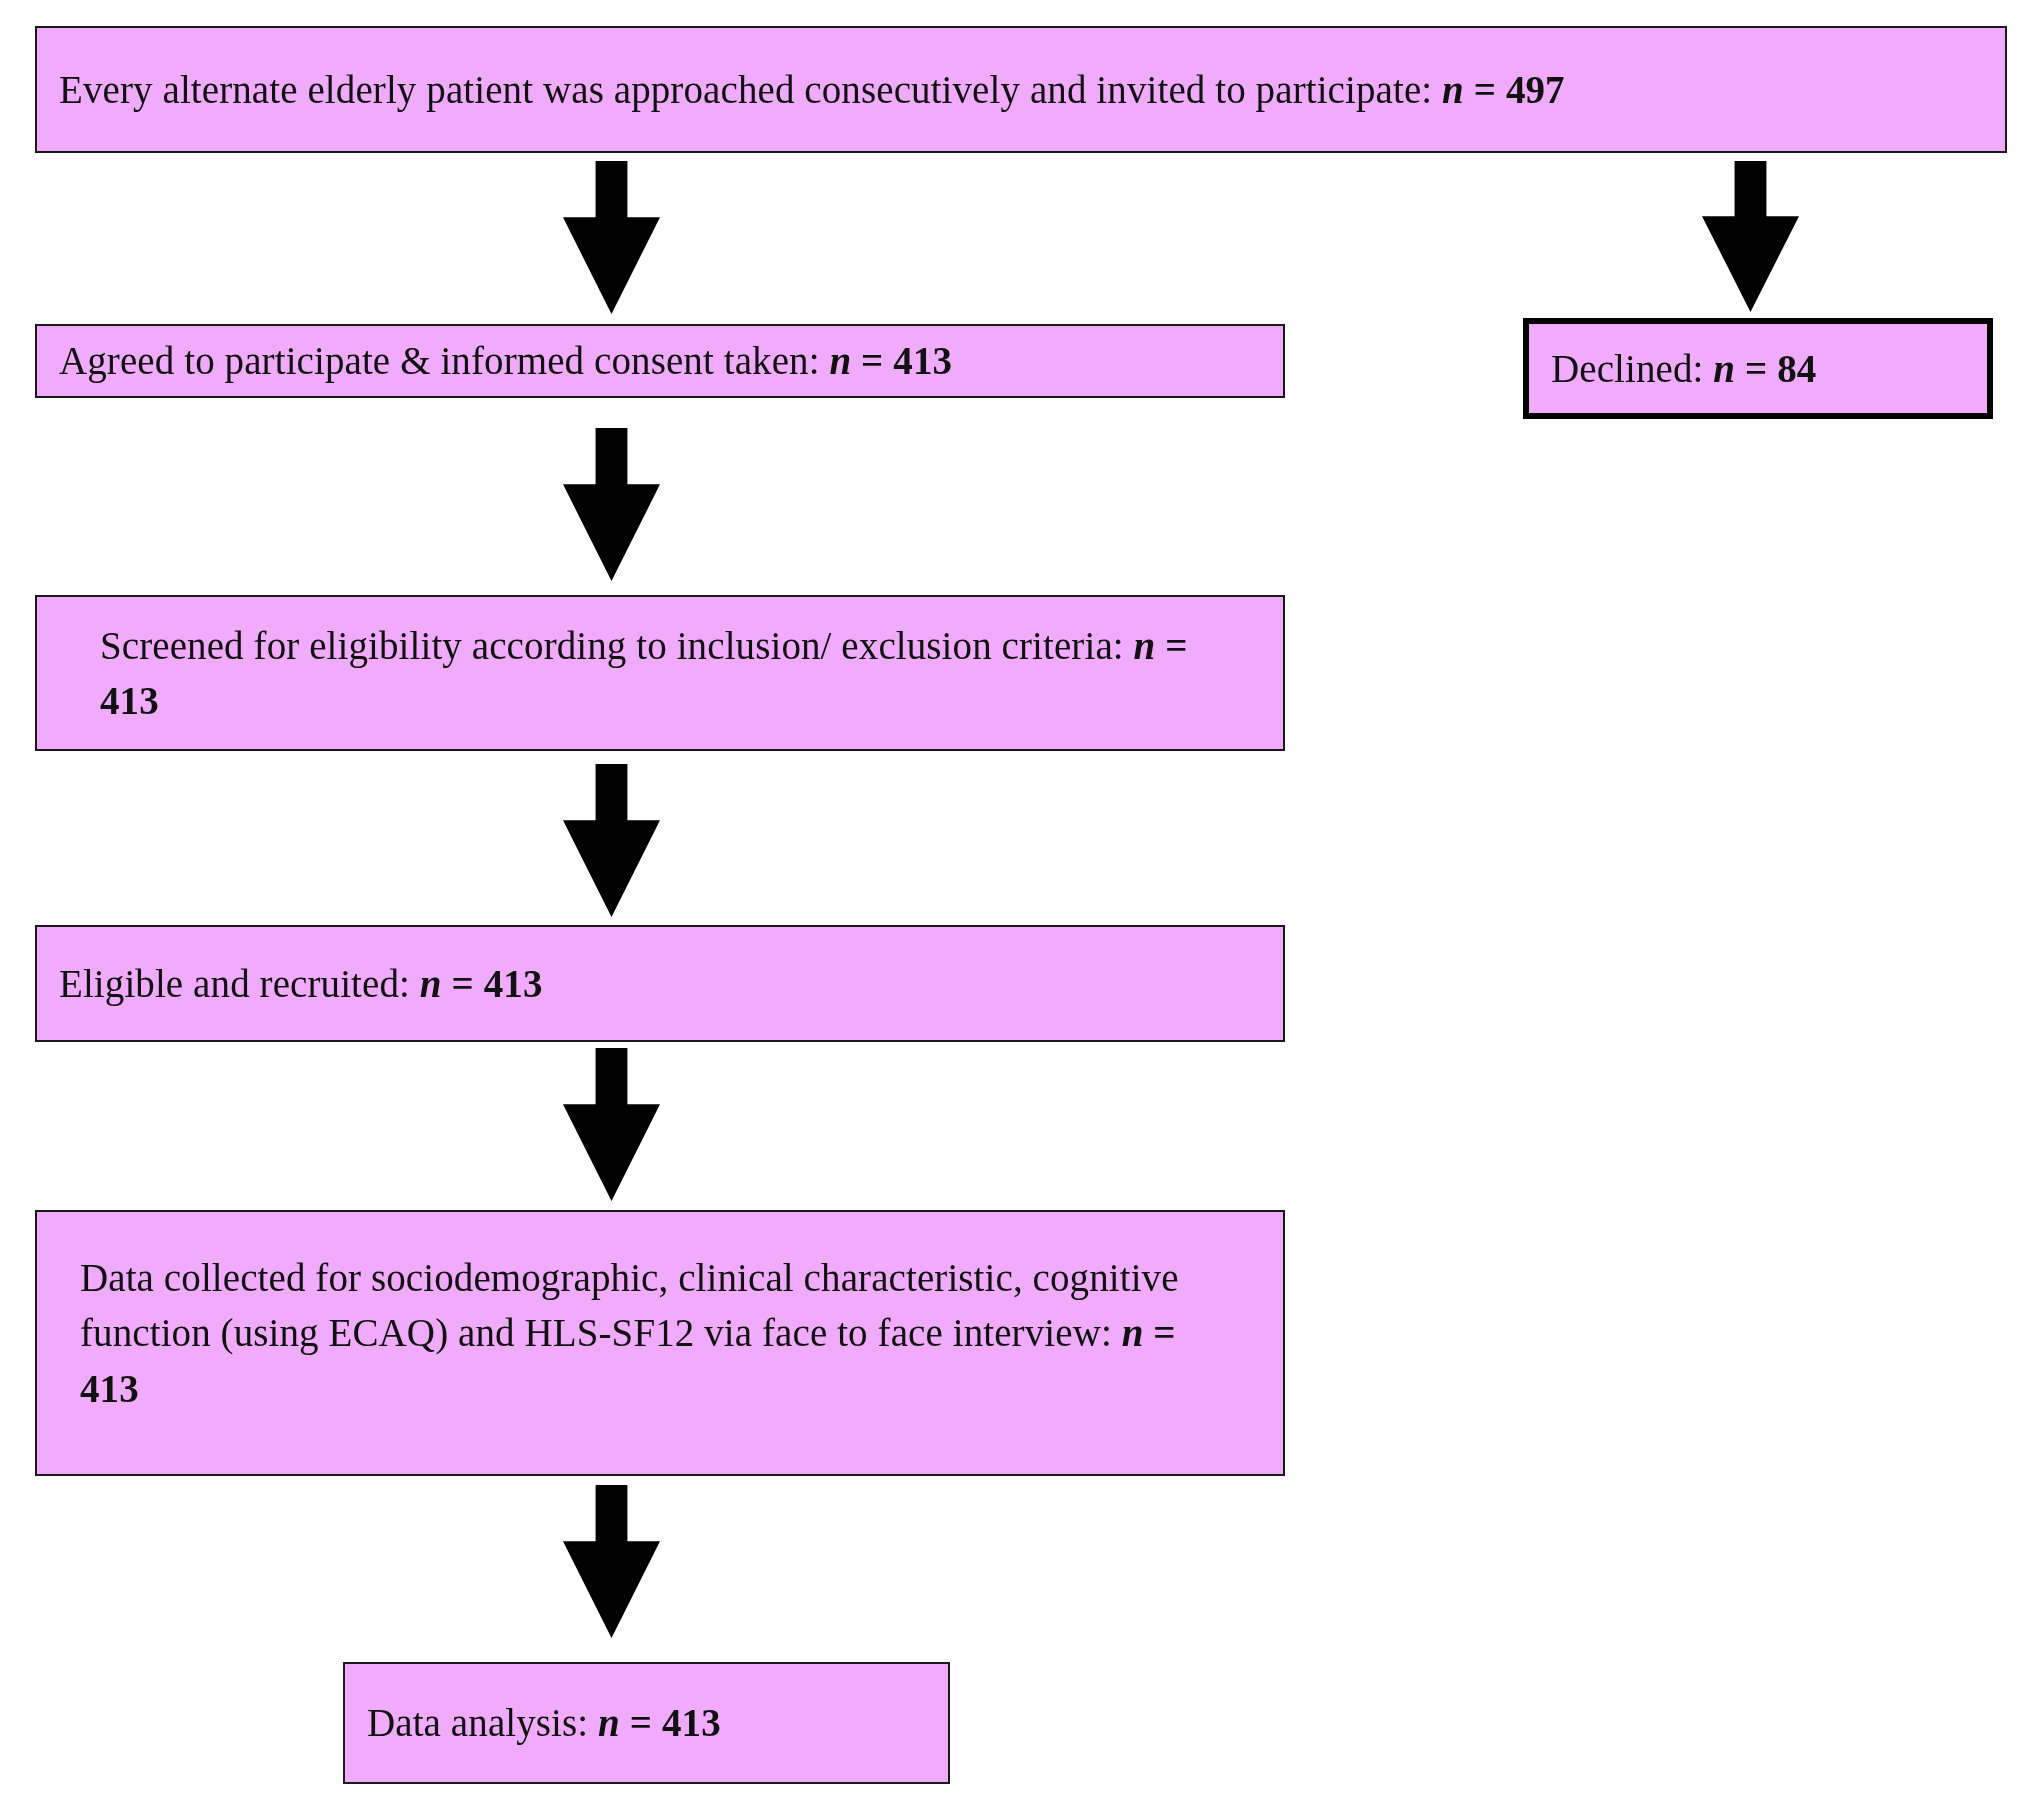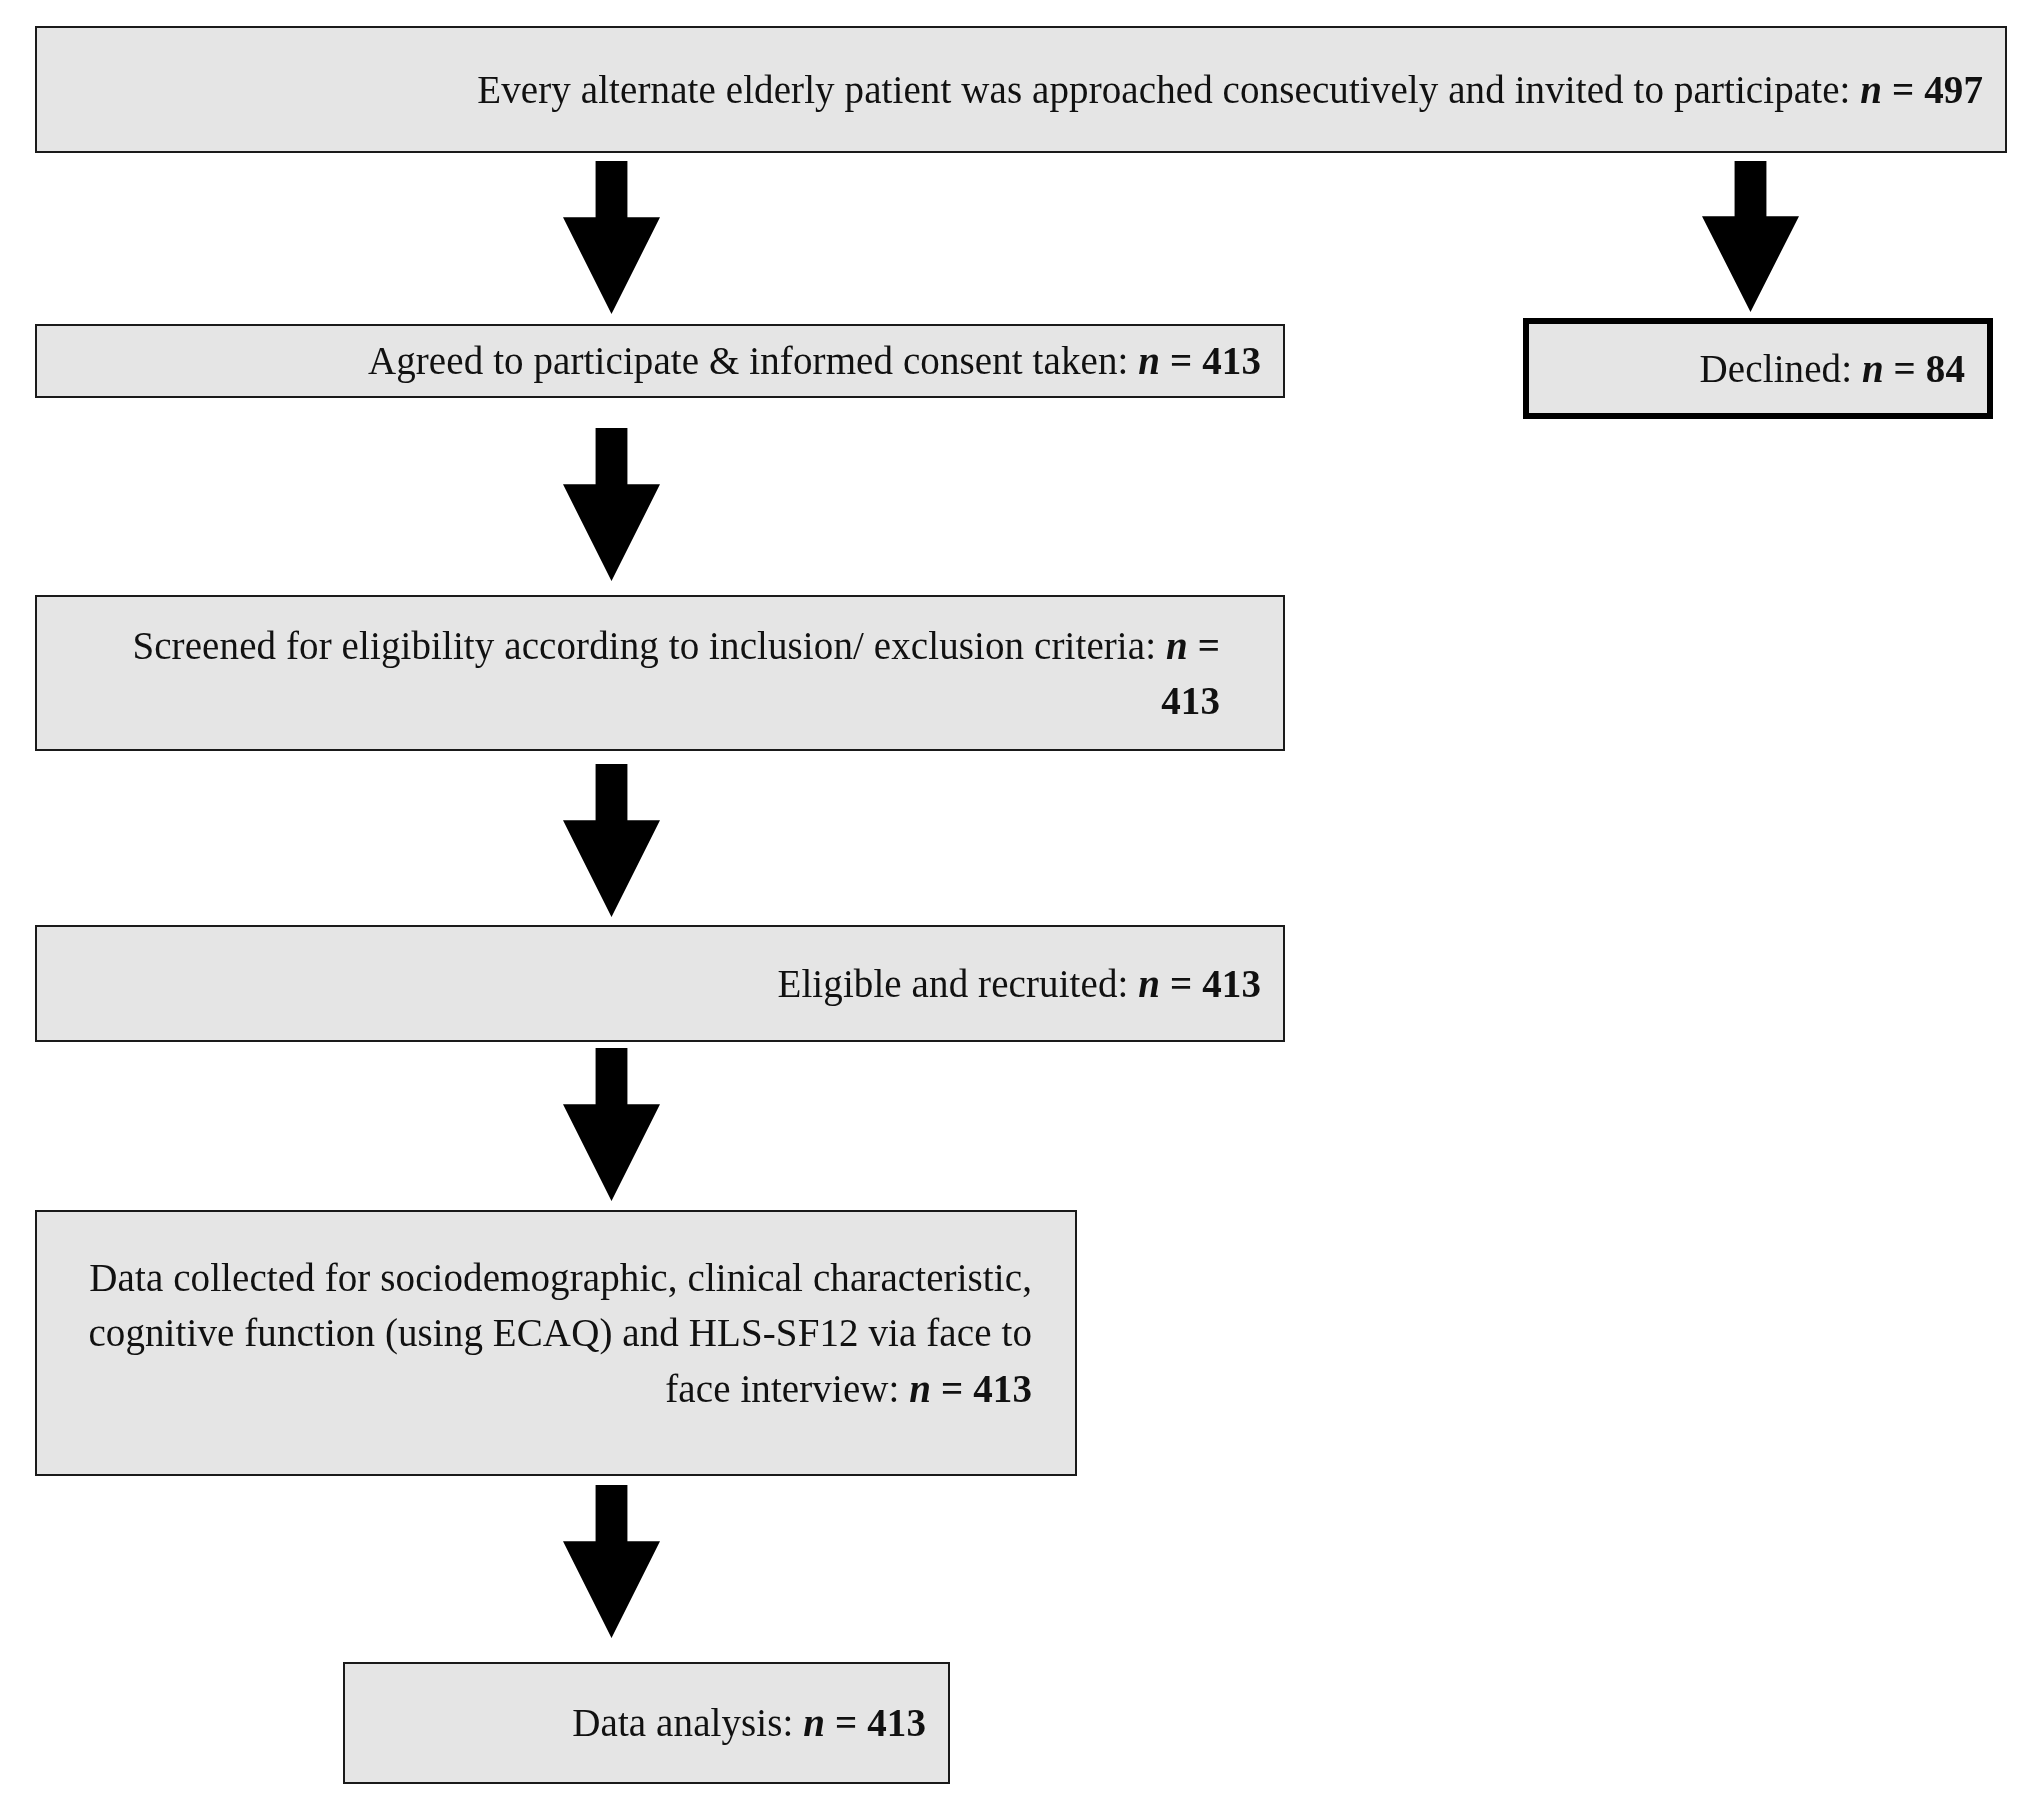--- a/index.html
+++ b/index.html
@@ -12,26 +12,26 @@
     position: relative;
     width: 2035px;
     height: 1818px;
     background: #ffffff;
     font-family: "Liberation Serif", "DejaVu Serif", serif;
     overflow: hidden;
   }
   .node {
     position: absolute;
     box-sizing: border-box;
-    background: #e5e5e5;
+    background: #f0abfc;
     border: 2.9px solid #1a1a1a;
     display: flex;
     align-items: center;
     justify-content: center;
-    text-align: right;
+    text-align: left;
   }
   .node.thick {
     border-width: 6.5px;
     border-color: #000000;
   }
   .node-label {
     display: block;
     width: 100%;
     padding: 0 22px;
     box-sizing: border-box;
@@ -114,21 +114,21 @@
       <span>Eligible and recruited: </span><span class="n-italic">n</span><span class="n-val"> = </span><span class="n-val">413</span>
     </span>
   </div>
 
   <div class="arrow" style="left:563px; top:1048px; width:97px; height:153px;">
     <svg viewBox="0 0 134 212" preserveAspectRatio="none">
       <polygon points="45,0 89,0 89,78 134,78 67,212 0,78 45,78" fill="#000000"></polygon>
     </svg>
   </div>
 
-  <div class="node" style="left:35px; top:1210px; width:1042px; height:266px; align-items:flex-start;">
+  <div class="node" style="left:35px; top:1210px; width:1250px; height:266px; align-items:flex-start;">
     <span class="node-label" style="padding:38px 43px 0 43px;">
       <span>Data collected for sociodemographic, clinical characteristic, cognitive function (using ECAQ) and HLS-SF12 via face to face interview: </span><span class="n-italic">n</span><span class="n-val"> = </span><span class="n-val">413</span>
     </span>
   </div>
 
   <div class="arrow" style="left:563px; top:1485px; width:97px; height:153px;">
     <svg viewBox="0 0 134 212" preserveAspectRatio="none">
       <polygon points="45,0 89,0 89,78 134,78 67,212 0,78 45,78" fill="#000000"></polygon>
     </svg>
   </div>

